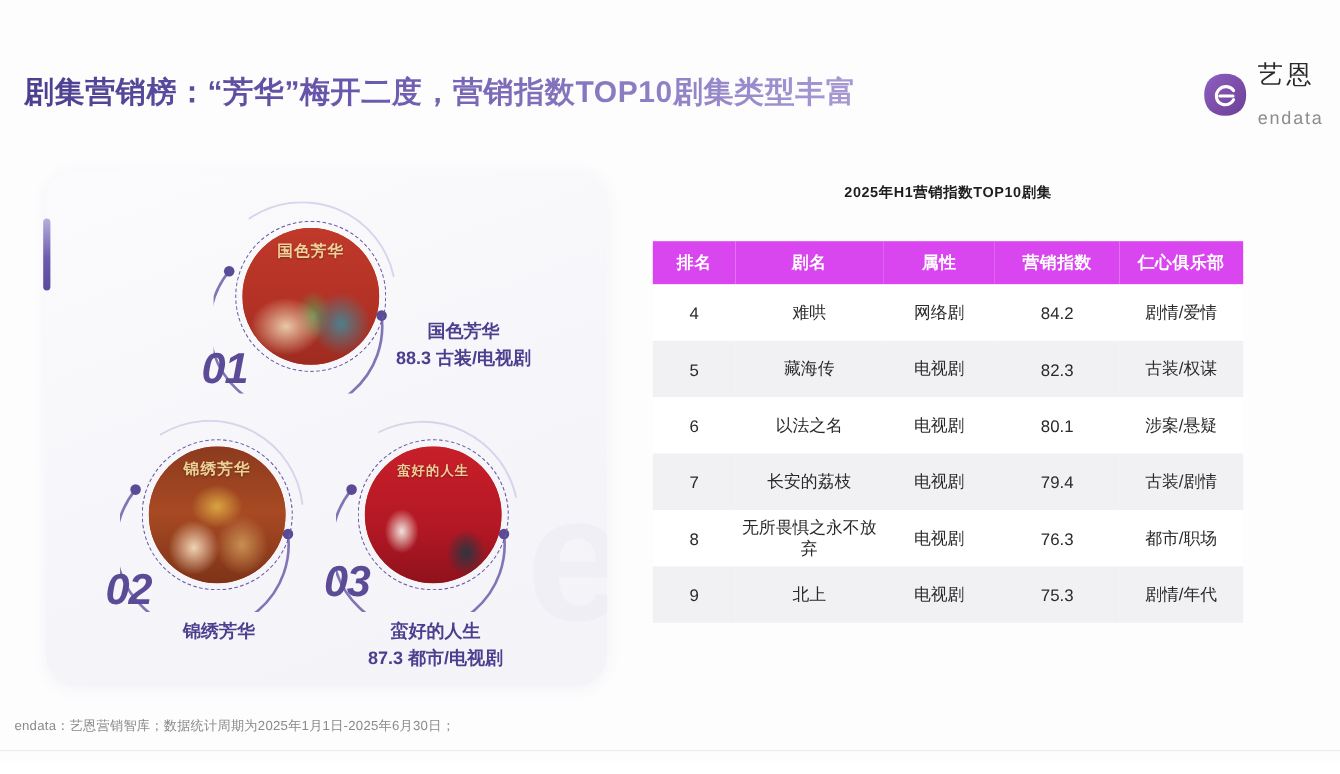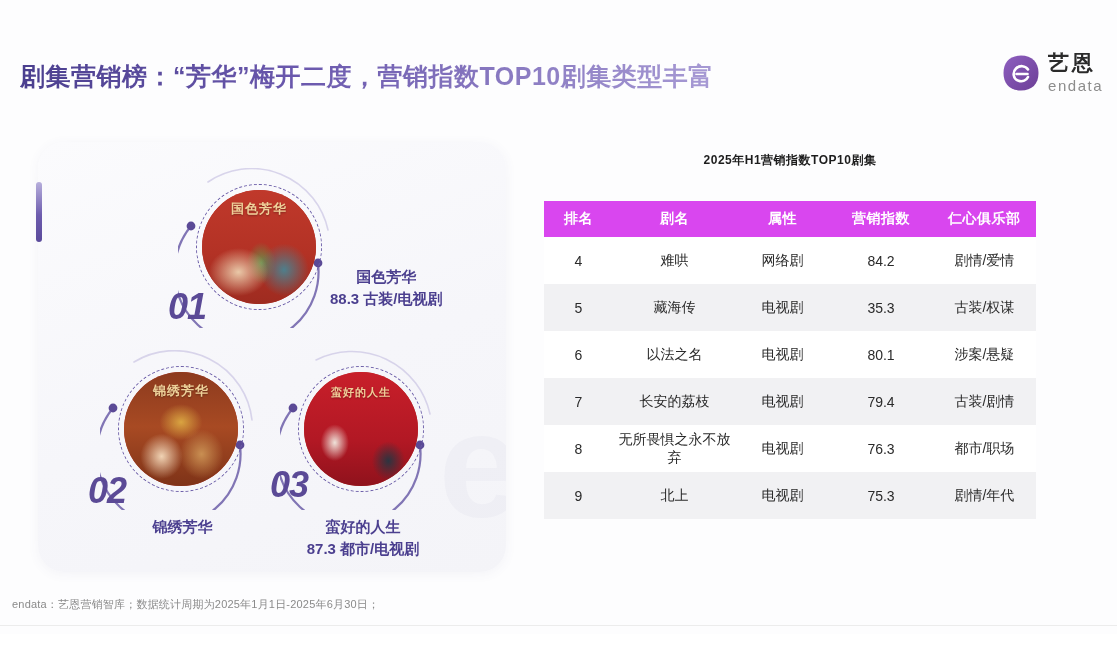--- a/index.html
+++ b/index.html
@@ -35,24 +35,24 @@
     position: absolute;
     right: 14px; top: 52px;
     display: flex; align-items: center; gap: 7px;
   }
   #logo-mark {
     width: 40px; height: 40px;
     position: relative;
   }
   #logo-text { display: flex; flex-direction: column; line-height: 1; }
   #logo-cn {
-    font-size: 21px; font-weight: bold; color: #2b2b2b; letter-spacing: 3px;
+    font-size: 21px; font-weight: normal; color: #2b2b2b; letter-spacing: 3px;
   }
   #logo-en {
-    font-size: 15px; color: #8c8c8c; letter-spacing: 1.5px; margin-top: 5px;
+    font-size: 15px; color: #8c8c8c; letter-spacing: 1.5px; margin-top: 18px;
   }
 
   
   #left-card {
     position: absolute;
     left: 38px; top: 142px;
     width: 468px; height: 430px;
     background: linear-gradient(160deg, #fbfbfd 0%, #f6f6fa 55%, #f4f4f8 100%);
     border-radius: 26px;
     box-shadow: 0 2px 12px rgba(90,80,140,.06);
@@ -303,21 +303,21 @@
           <td>4</td>
           <td>难哄</td>
           <td>网络剧</td>
           <td>84.2</td>
           <td>剧情/爱情</td>
         </tr>
         <tr>
           <td>5</td>
           <td>藏海传</td>
           <td>电视剧</td>
-          <td>35.3</td>
+          <td>82.3</td>
           <td>古装/权谋</td>
         </tr>
         <tr>
           <td>6</td>
           <td>以法之名</td>
           <td>电视剧</td>
           <td>80.1</td>
           <td>涉案/悬疑</td>
         </tr>
         <tr>

